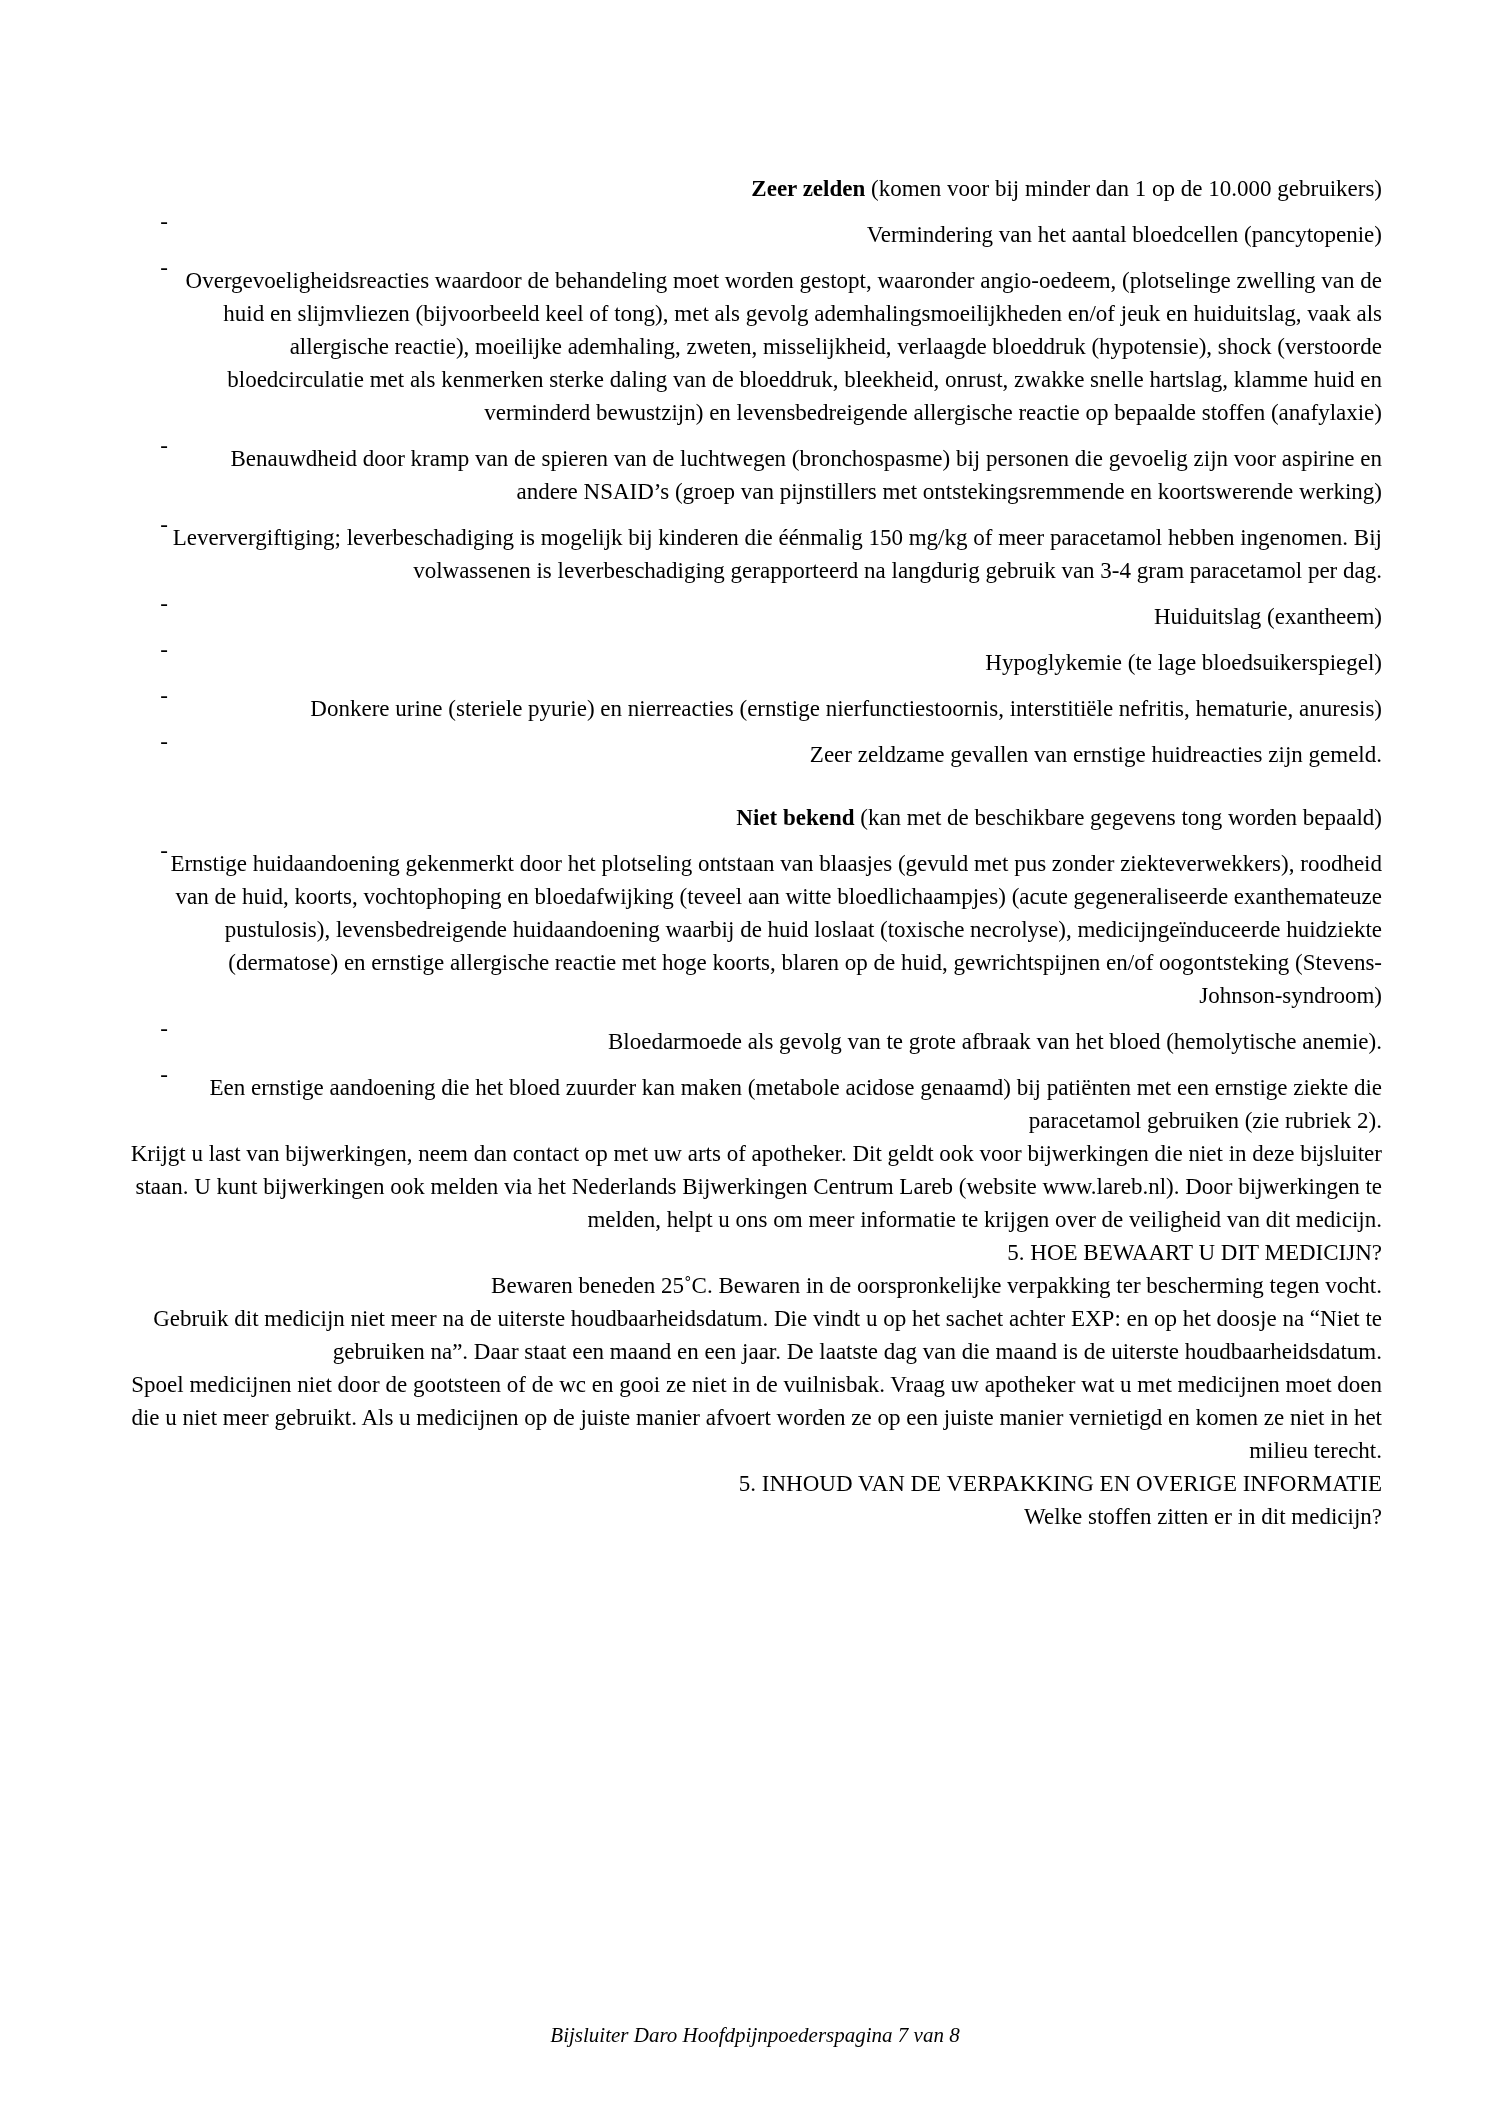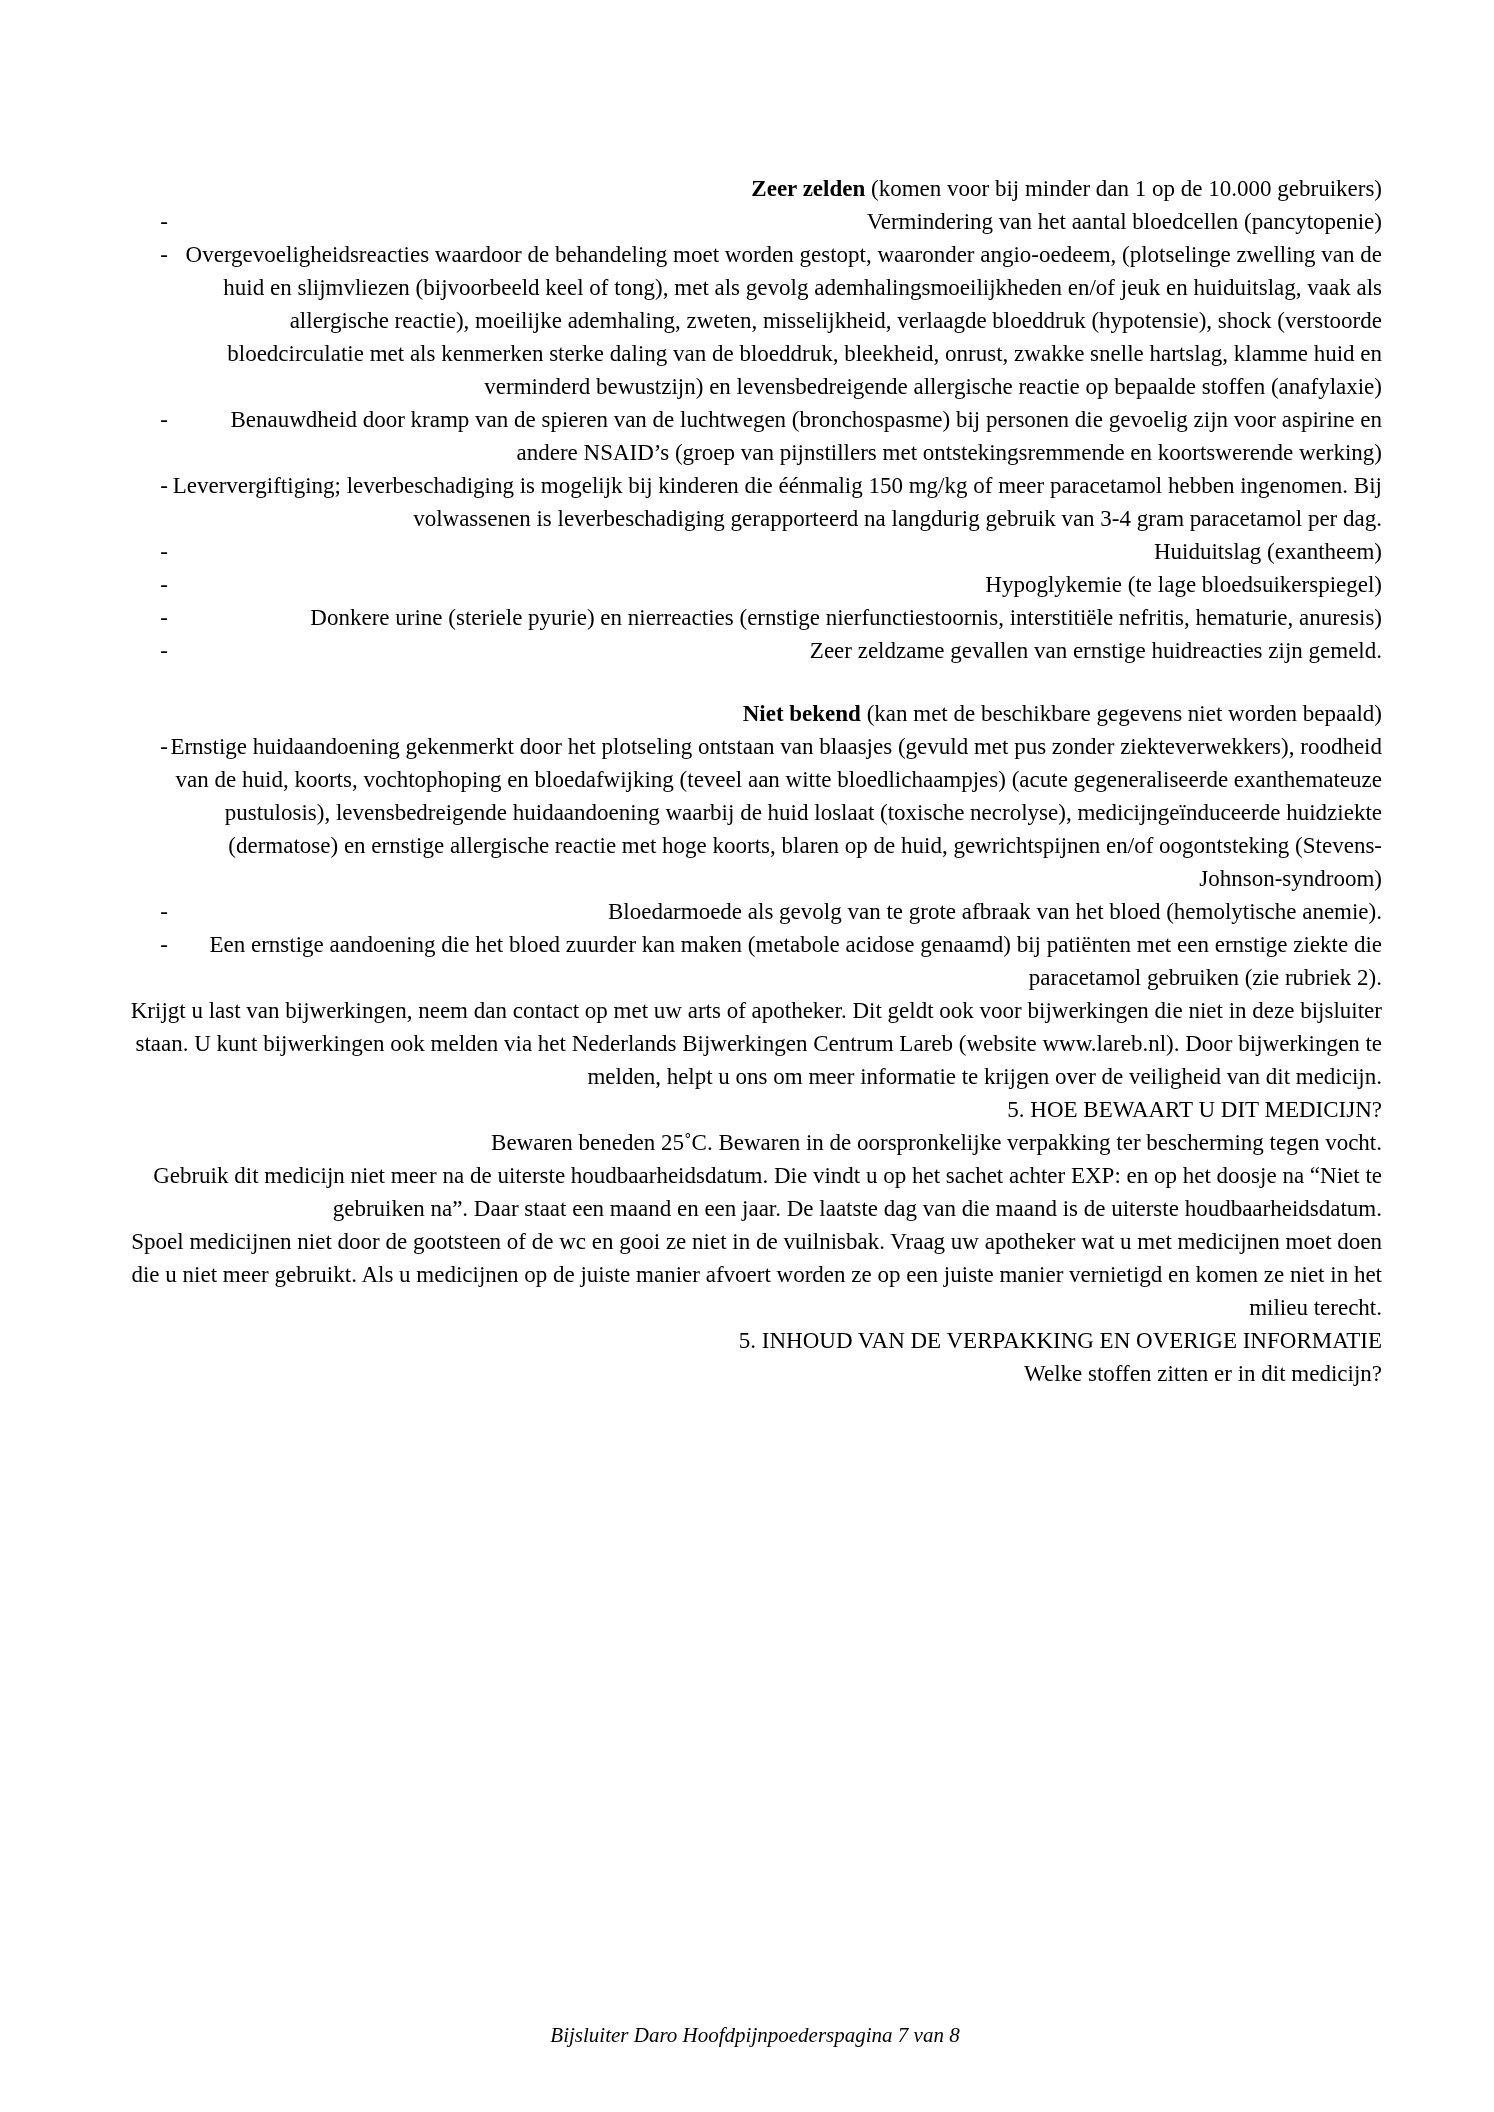--- a/index.html
+++ b/index.html
@@ -37,20 +37,21 @@
   .dash-item {
     display: flex;
     align-items: flex-start;
   }
   .dash {
     width: 38px;
     flex-shrink: 0;
   }
   .item-text {
     flex: 1;
+    margin-top: 13px;
   }
   .lead-para strong {
     font-weight: bold;
   }
   .block-gap {
     margin-top: 30px;
   }
   .heading-underline {
     font-weight: bold;
     text-decoration: underline;
@@ -126,21 +127,21 @@
           <span class="item-text">Donkere urine (steriele pyurie) en nierreacties (ernstige nierfunctiestoornis, interstitiële nefritis, hematurie, anuresis)</span>
         </li>
       <li class="dash-item">
           <span class="dash">-</span>
           <span class="item-text">Zeer zeldzame gevallen van ernstige huidreacties zijn gemeld.</span>
         </li>
     </ul>
   </section>
 
   <section class="block-gap">
-    <p class="lead-para"><strong>Niet bekend</strong><span> (kan met de beschikbare gegevens niet worden bepaald)</span></p>
+    <p class="lead-para"><strong>Niet bekend</strong><span> (kan met de beschikbare gegevens tong worden bepaald)</span></p>
     <ul class="dash-list">
       <li class="dash-item">
           <span class="dash">-</span>
           <span class="item-text">Ernstige huidaandoening gekenmerkt door het plotseling ontstaan van blaasjes (gevuld met pus zonder ziekteverwekkers), roodheid van de huid, koorts, vochtophoping en bloedafwijking (teveel aan witte bloedlichaampjes) (acute gegeneraliseerde exanthemateuze pustulosis), levensbedreigende huidaandoening waarbij de huid loslaat (toxische necrolyse), medicijngeïnduceerde huidziekte (dermatose) en ernstige allergische reactie met hoge koorts, blaren op de huid, gewrichtspijnen en/of oogontsteking (Stevens-Johnson-syndroom)</span>
         </li>
       <li class="dash-item">
           <span class="dash">-</span>
           <span class="item-text">Bloedarmoede als gevolg van te grote afbraak van het bloed (hemolytische anemie).</span>
         </li>
       <li class="dash-item">

